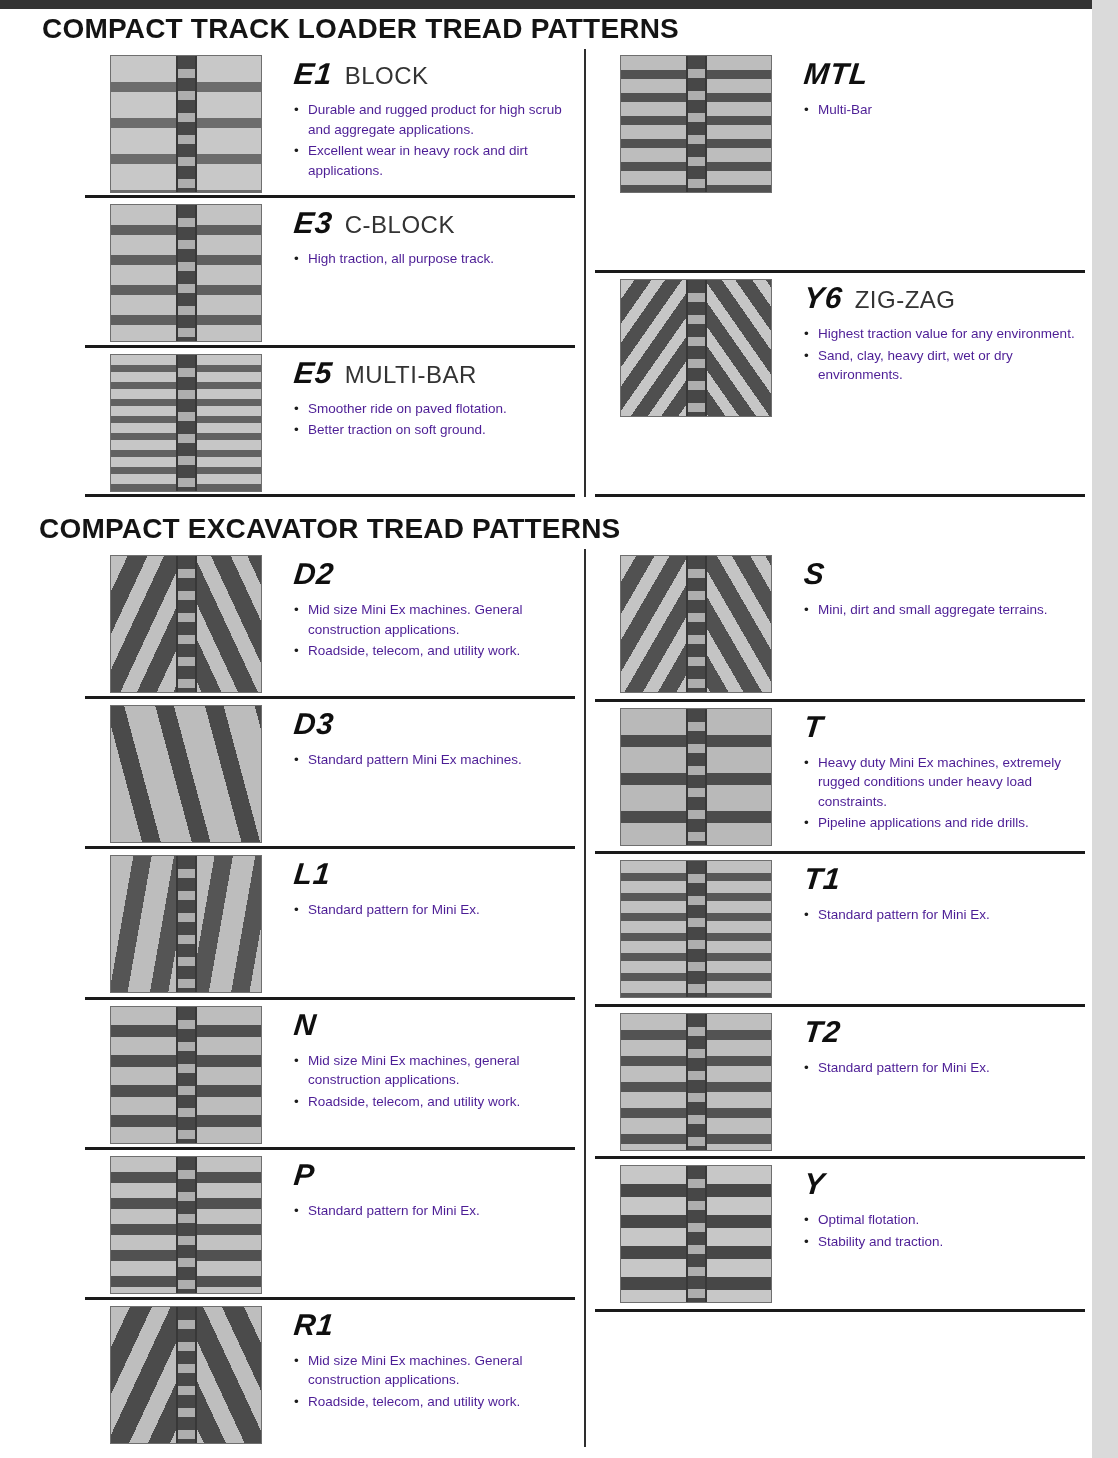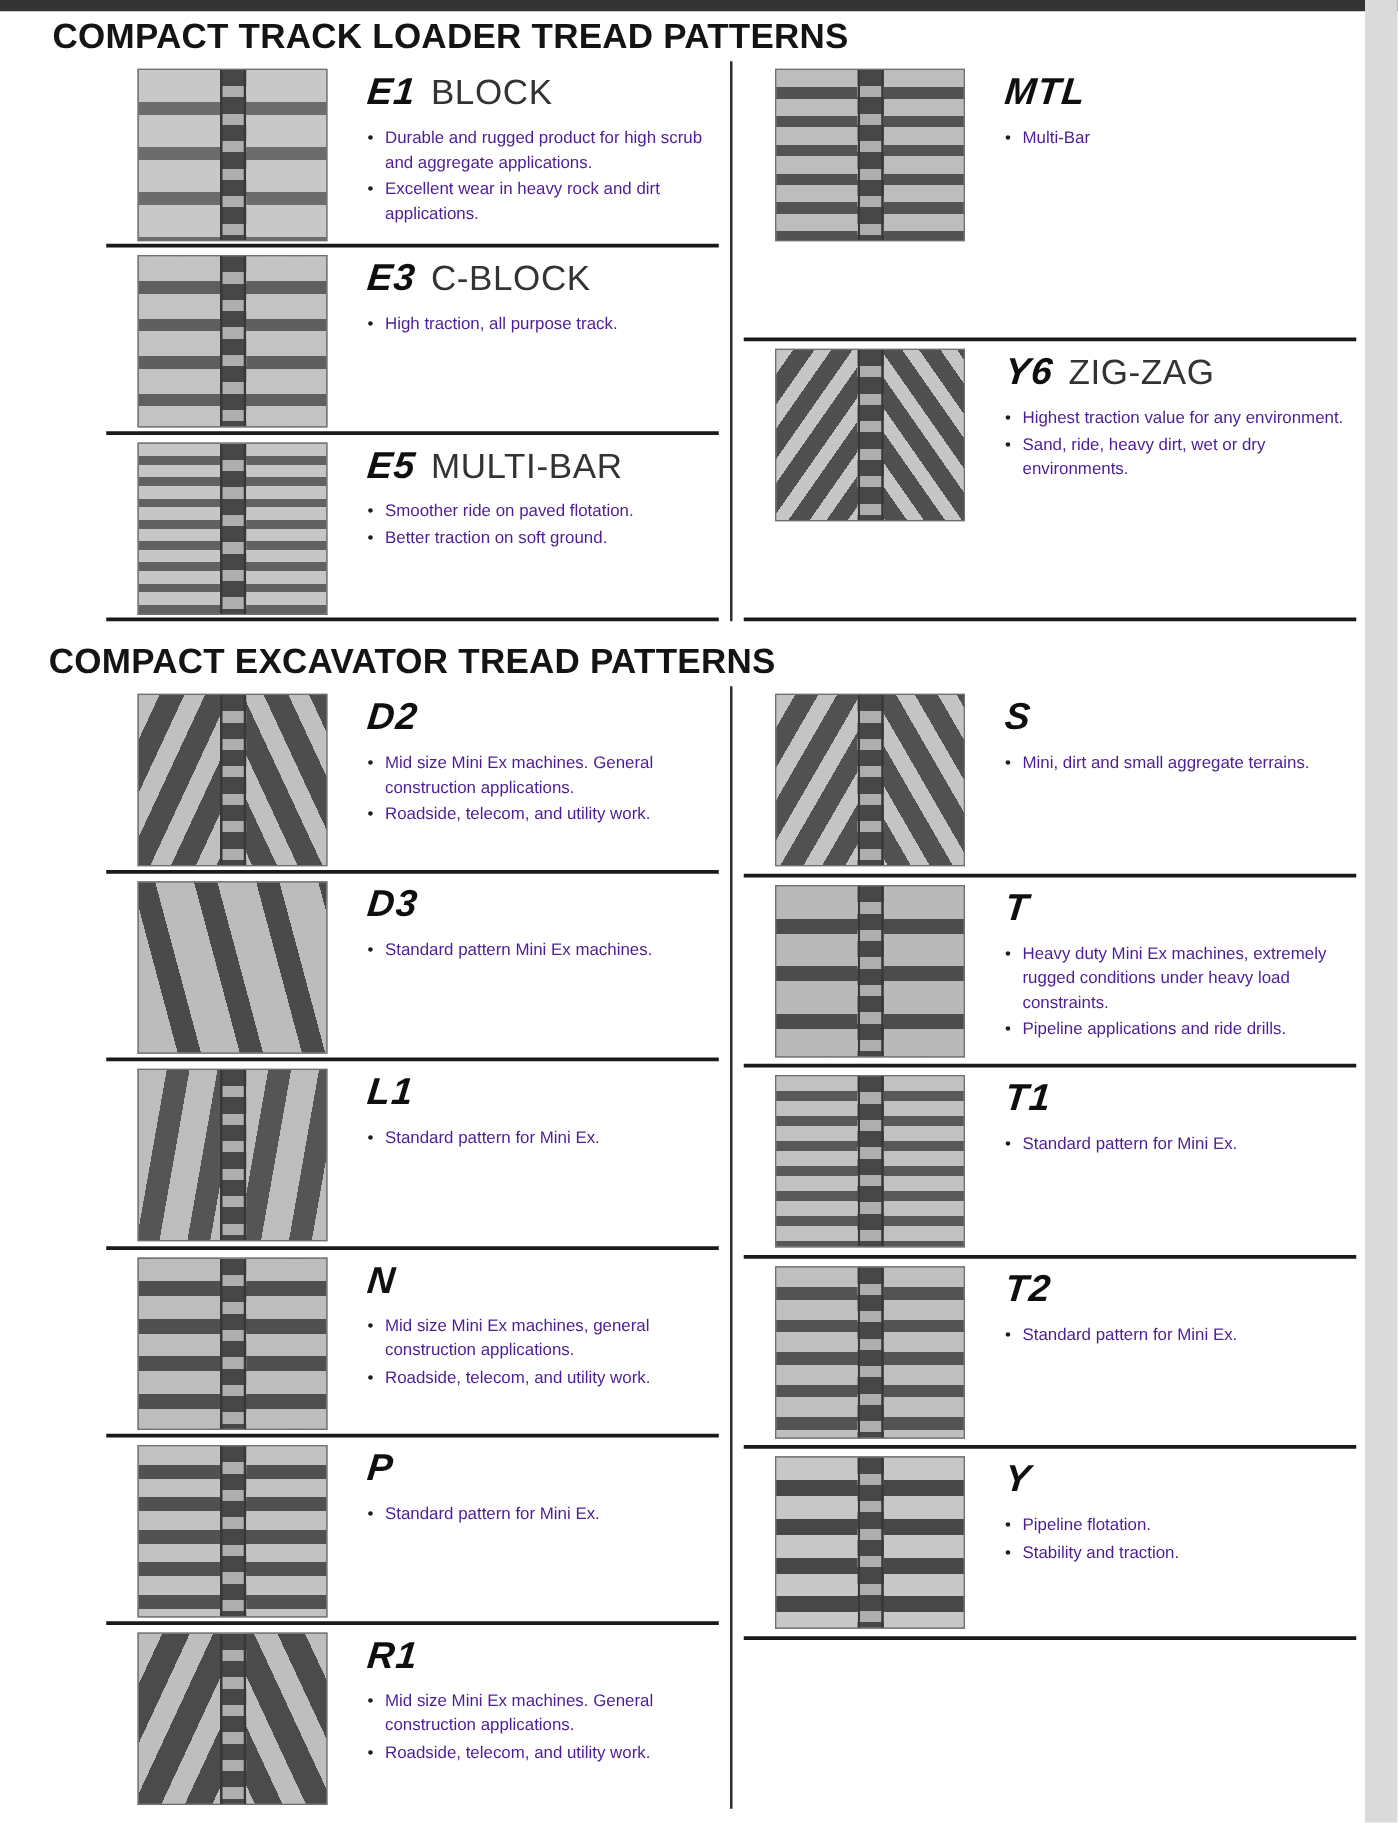--- a/index.html
+++ b/index.html
@@ -54,21 +54,21 @@
   .p-p{background-image:repeating-linear-gradient(180deg,#c2c2c2 0 15px,#515151 15px 26px);}
   .p-y{background-image:repeating-linear-gradient(180deg,#c7c7c7 0 18px,#474747 18px 31px);}
   .p-r1{background-image:repeating-linear-gradient(115deg,#bebebe 0 17px,#4b4b4b 17px 37px),repeating-linear-gradient(65deg,#bebebe 0 17px,#4b4b4b 17px 37px);}
 
   .info{flex:1;min-width:0;padding-top:2px;}
   .head{display:flex;align-items:baseline;gap:12px;margin-bottom:9px;}
   .code{
     font-weight:700;font-style:italic;font-size:30px;color:#0f0f0f;
     letter-spacing:1px;transform:skew(-6deg);display:inline-block;
   }
-  .subtitle{font-size:28px;color:#333333;letter-spacing:.5px;font-weight:400;}
+  .subtitle{font-size:24px;color:#333333;letter-spacing:.5px;font-weight:400;}
   ul.bullets{margin:0;padding:0;list-style:none;font-size:13.5px;line-height:1.45;color:#4c1d95;max-width:282px;}
   ul.bullets li{position:relative;padding-left:14px;margin-bottom:2px;}
   ul.bullets li::before{content:"\2022";position:absolute;left:0;color:#1c1c1c;}
 </style>
 </head>
 <body>
 
 <div class="topbar"></div>
 <div class="rightstrip"></div>
 
@@ -144,21 +144,21 @@
 
       <div class="row row-flex">
         <div class="tread p-y6 halves channel"></div>
         <div class="info">
           <div class="head">
             <span class="code">Y6</span>
             <span class="subtitle">ZIG-ZAG</span>
           </div>
           <ul class="bullets">
               <li>Highest traction value for any environment.</li>
-              <li>Sand, ride, heavy dirt, wet or dry environments.</li>
+              <li>Sand, clay, heavy dirt, wet or dry environments.</li>
             </ul>
         </div>
       </div>
       <div class="rule"></div>
     </div>
   </div>
 
   <h1 class="section-title" style="margin-top:16px;margin-left:39px;">COMPACT EXCAVATOR TREAD PATTERNS</h1>
 
   <div class="cols s2">
@@ -302,21 +302,21 @@
       </div>
       <div class="rule"></div>
 
       <div class="row">
         <div class="tread p-y channel"></div>
         <div class="info">
           <div class="head">
             <span class="code">Y</span>
           </div>
           <ul class="bullets">
-              <li>Pipeline flotation.</li>
+              <li>Optimal flotation.</li>
               <li>Stability and traction.</li>
             </ul>
         </div>
       </div>
       <div class="rule"></div>
 
       <div class="filler"></div>
     </div>
   </div>
 

